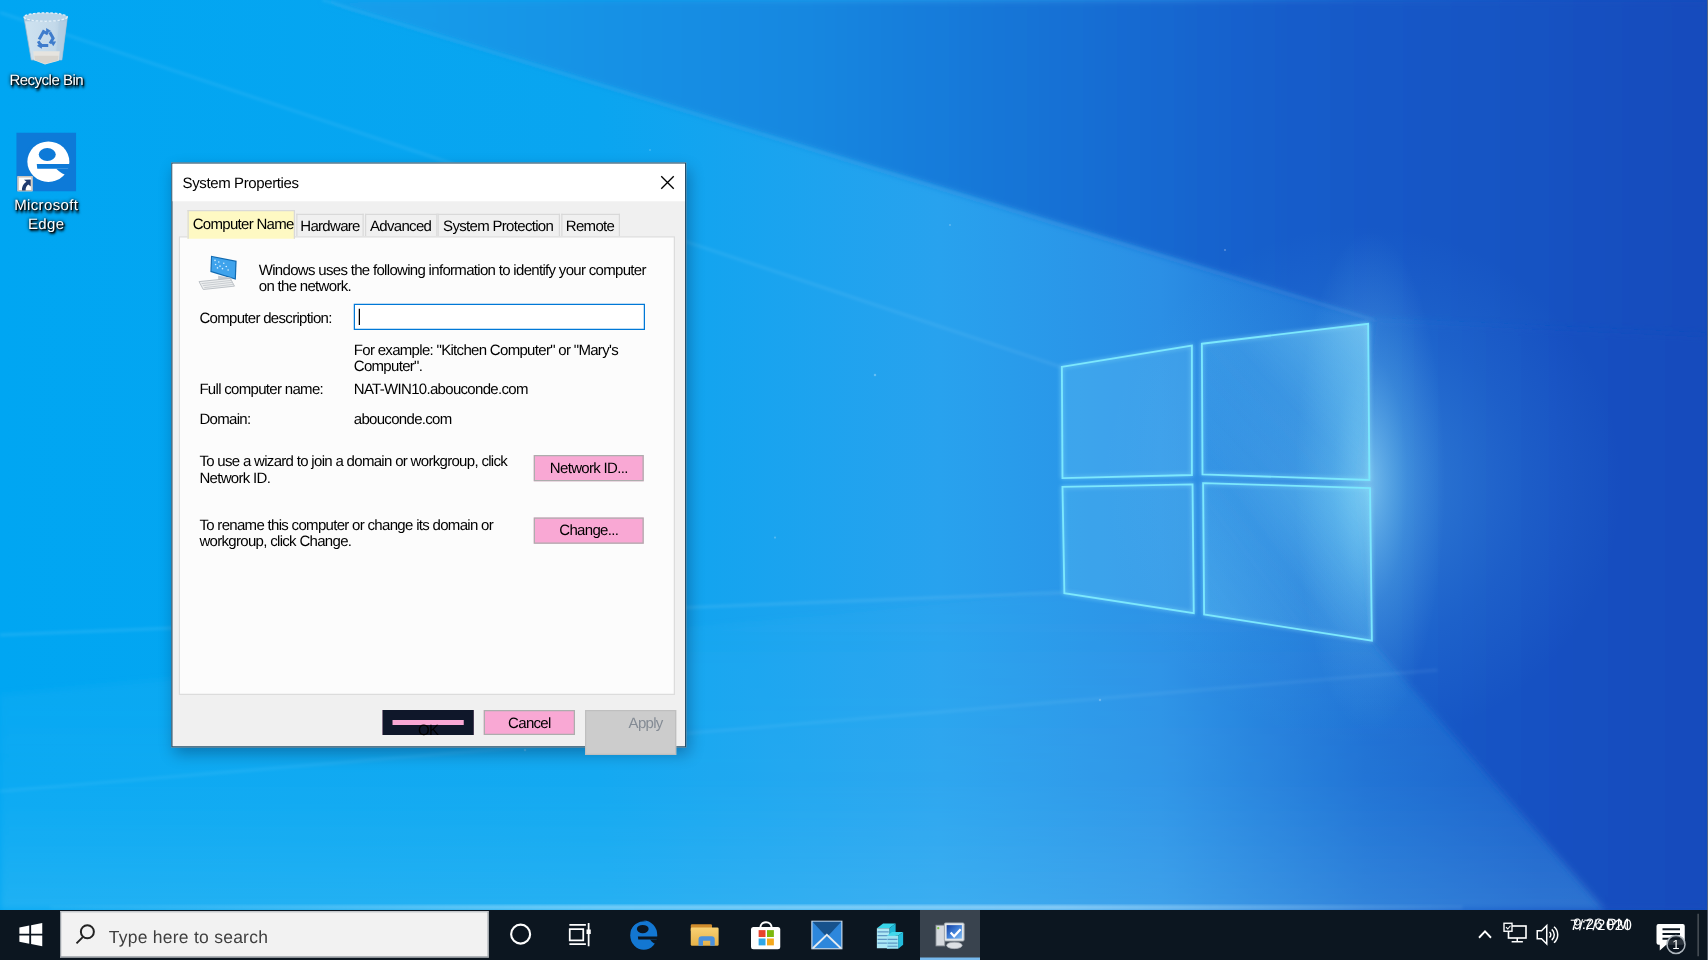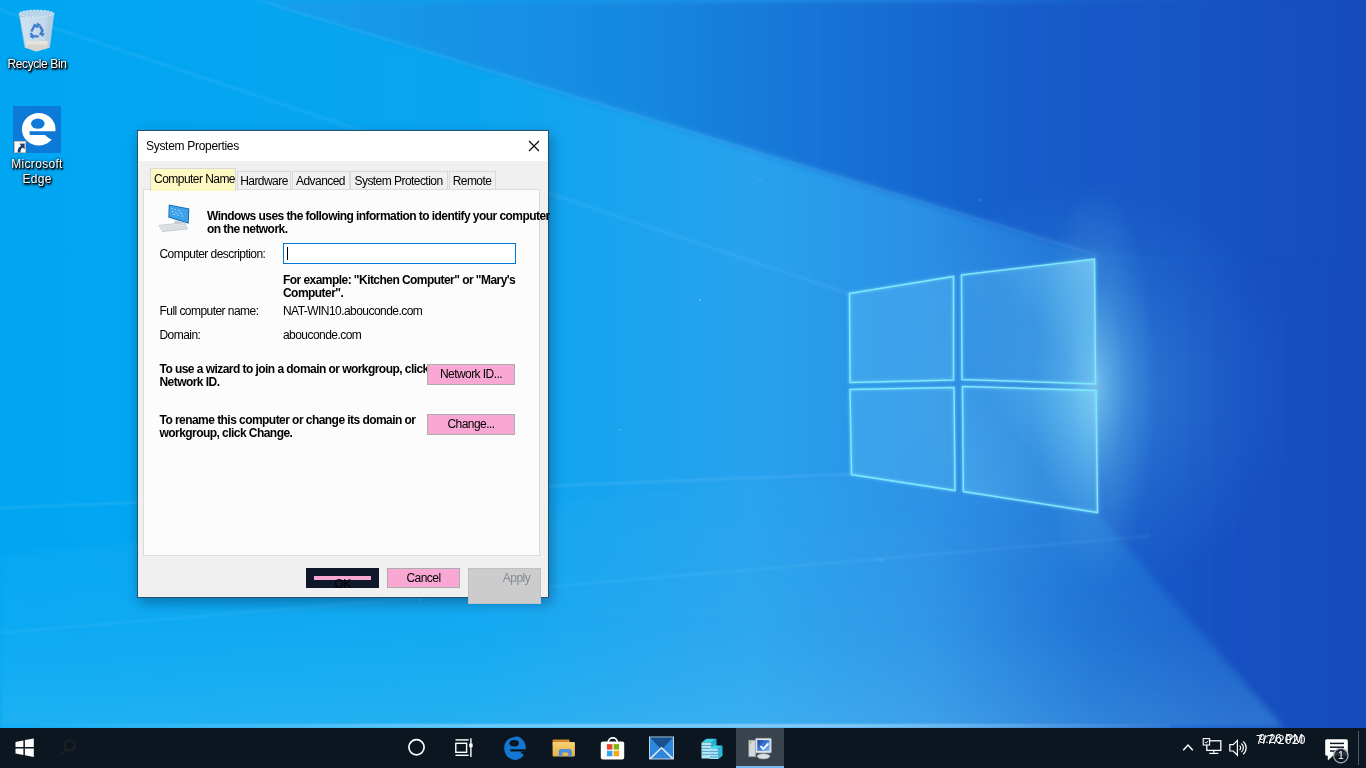--- a/index.html
+++ b/index.html
@@ -15,21 +15,21 @@
        border:1px solid #26506b;box-shadow:2px 5px 12px rgba(0,10,40,.33);}
   #dlgtitle{position:absolute;left:0;top:0;width:100%;height:30px;background:#fff;}
   #dlgtitle span{position:absolute;left:8px;top:7.5px;font-size:12px;line-height:15px;color:#000;letter-spacing:-0.3px;}
   #dlg .tab{position:absolute;top:40px;height:18px;background:#f0f0f0;border:1px solid #d9d9d9;
       border-bottom:none;font-size:12px;color:#000;text-align:center;line-height:18px;letter-spacing:-0.55px;box-sizing:border-box;}
   #dlg .tabsel{position:absolute;top:37px;height:23px;background:#fef9c3;border:1px solid #d9d9d9;
       border-bottom:none;font-size:12px;color:#000;text-align:right;line-height:21px;z-index:3;letter-spacing:-0.55px;box-sizing:border-box;}
   #page{position:absolute;left:5px;top:58px;width:397px;height:367px;background:#fcfcfc;
       border:1px solid #dcdcdc;z-index:2;box-sizing:border-box;}
   .t{position:absolute;font-size:12px;line-height:13px;color:#000;white-space:nowrap;letter-spacing:-0.55px;}
-  .tw{position:absolute;font-size:12px;line-height:13px;color:#000;letter-spacing:-0.55px;white-space:nowrap;font-weight:bold;}
+  .tw{position:absolute;font-size:12px;line-height:13px;color:#000;letter-spacing:-0.55px;white-space:nowrap;}
   .btn{position:absolute;background:#f9a8d4;border:1px solid #adadad;font-size:12px;color:#000;
       text-align:center;letter-spacing:-0.55px;}
   
   #taskbar{position:absolute;left:0;top:728px;width:1366px;height:40px;background:#0c1620;}
   #search{position:absolute;left:48px;top:1px;width:343px;height:37px;background:#f2f2f2;
      border:1px solid #9aa0a6;border-top-color:#c8cccf;box-sizing:border-box;}
   #search span{position:absolute;left:38px;top:11px;font-size:14px;color:#3f3f3f;letter-spacing:0.2px;}
   #appbtn{position:absolute;left:736px;top:0;width:48px;height:40px;background:#39434e;}
   #appbtn .ul{position:absolute;left:0px;top:37.5px;width:48px;height:2.5px;background:#76b9ed;}
   #clock{position:absolute;left:1248px;top:0px;width:66px;height:40px;color:#fff;font-size:12px;
@@ -223,20 +223,23 @@
       <div class="btn" style="left:283px;top:223.5px;width:88px;height:21px;line-height:19px;box-sizing:border-box;">Change...</div>
     </div>
     <div class="btn" style="left:168px;top:437px;width:73px;height:20px;line-height:16px;border:8px solid #0f172a;box-sizing:border-box;">OK</div>
     <div class="btn" style="left:249px;top:437px;width:73px;height:20px;line-height:18px;box-sizing:border-box;">Cancel</div>
     <div class="btn" style="left:330px;top:437px;width:73px;height:36px;line-height:18px;box-sizing:border-box;background:#ccc;border-color:#bfbfbf;color:#848b94;padding-left:24px;">Apply</div>
   </div>
   <div id="taskbar">
     <div id="appbtn">
         <div class="ul"></div>
       </div>
+    <div id="search">
+        <span>Type here to search</span>
+      </div>
     <svg class="abs" style="left:0;top:0" width="1366" height="40" viewBox="0 728 1366 40">
       <defs>
         <linearGradient id="scr" x1="0" y1="0" x2="1" y2="1">
           <stop offset="0" stop-color="#6aa7ee"></stop>
             <stop offset="1" stop-color="#1653a8"></stop>
         </linearGradient>
         <linearGradient id="scr2" x1="0" y1="0" x2="1" y2="1">
           <stop offset="0" stop-color="#123c9e"></stop>
             <stop offset="0.5" stop-color="#3f7fd8"></stop>
             <stop offset="1" stop-color="#7db9f2"></stop>

